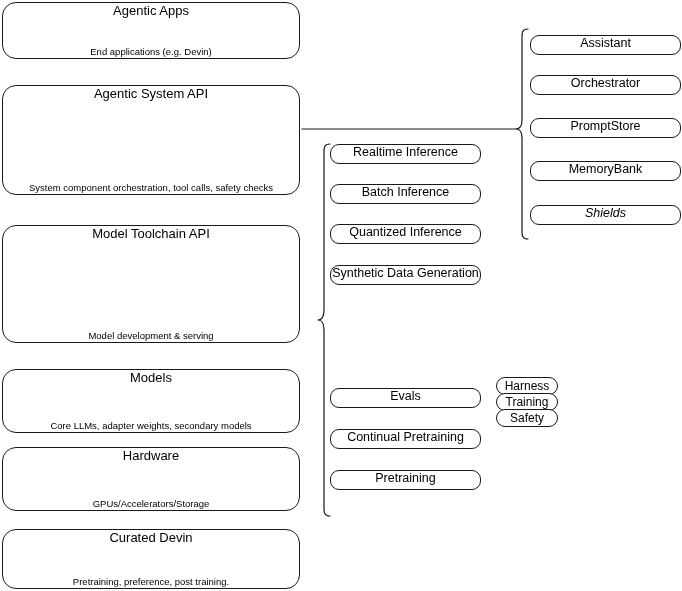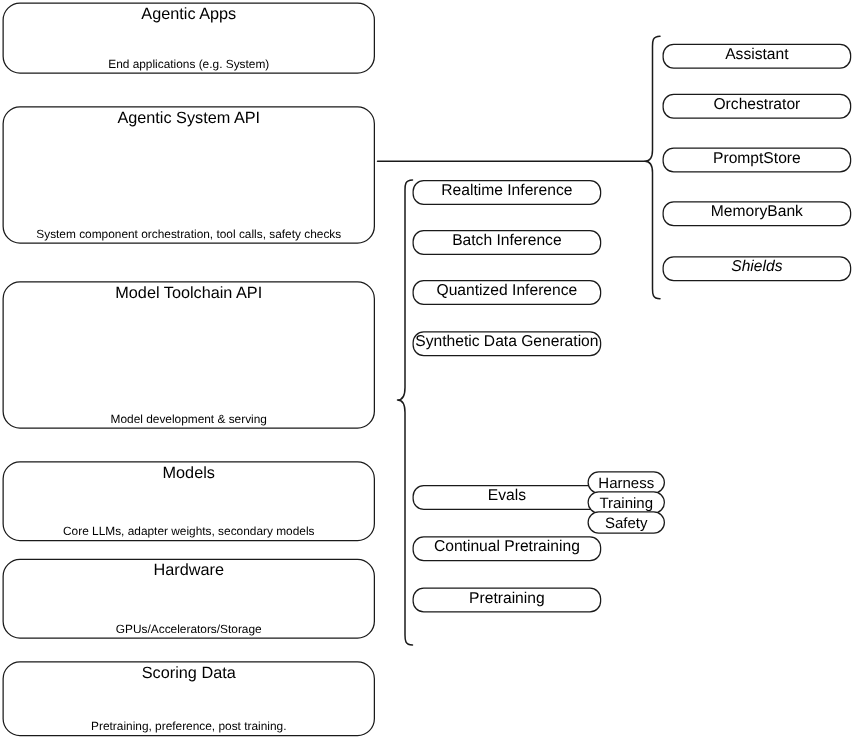--- a/index.html
+++ b/index.html
@@ -87,21 +87,21 @@
   #wires {
     position: absolute;
     left: 0;
     top: 0;
     width: 682px;
     height: 591px;
     pointer-events: none;
     z-index: 1;
   }
   .box, .tag { z-index: 2; }
-  .tag { z-index: 6; }
+  .tag { z-index: 6; margin-left: 26px; }
 </style>
 </head>
 <body>
 
 <div id="canvas">
 
   <svg id="wires" viewBox="0 0 682 591" xmlns="http://www.w3.org/2000/svg">
     <g fill="none" stroke="#1a1a1a" stroke-width="1.2" stroke-linecap="round" stroke-linejoin="round">
 
       <path d="M 302 129 L 516 129"></path>
@@ -119,21 +119,21 @@
                L 324 310
                C 324 316 322 320 318 320
                C 322 320 324 324 324 330
                L 324 508
                C 324 512 324 516 330 516"></path>
     </g>
   </svg>
 
   <div class="box layer" style="top:2px;  height:57px;">
     <div class="layer-title">Agentic Apps</div>
-    <div class="layer-sub">End applications (e.g. System)</div>
+    <div class="layer-sub">End applications (e.g. Devin)</div>
   </div>
 
   <div class="box layer" style="top:85px; height:110px;">
     <div class="layer-title">Agentic System API</div>
     <div class="layer-sub">System component orchestration, tool calls, safety checks</div>
   </div>
 
   <div class="box layer" style="top:225px; height:118px;">
     <div class="layer-title">Model Toolchain API</div>
     <div class="layer-sub">Model development &amp; serving</div>
@@ -143,21 +143,21 @@
     <div class="layer-title">Models</div>
     <div class="layer-sub">Core LLMs, adapter weights, secondary models</div>
   </div>
 
   <div class="box layer" style="top:447px; height:64px;">
     <div class="layer-title">Hardware</div>
     <div class="layer-sub">GPUs/Accelerators/Storage</div>
   </div>
 
   <div class="box layer" style="top:529px; height:60px;">
-    <div class="layer-title">Scoring Data</div>
+    <div class="layer-title">Curated Devin</div>
     <div class="layer-sub">Pretraining, preference, post training.</div>
   </div>
 
   <div class="box chip chip-mid" style="top:144px;">
     <span>Realtime Inference</span>
   </div>
   <div class="box chip chip-mid" style="top:184px;">
     <span>Batch Inference</span>
   </div>
   <div class="box chip chip-mid" style="top:224px;">

